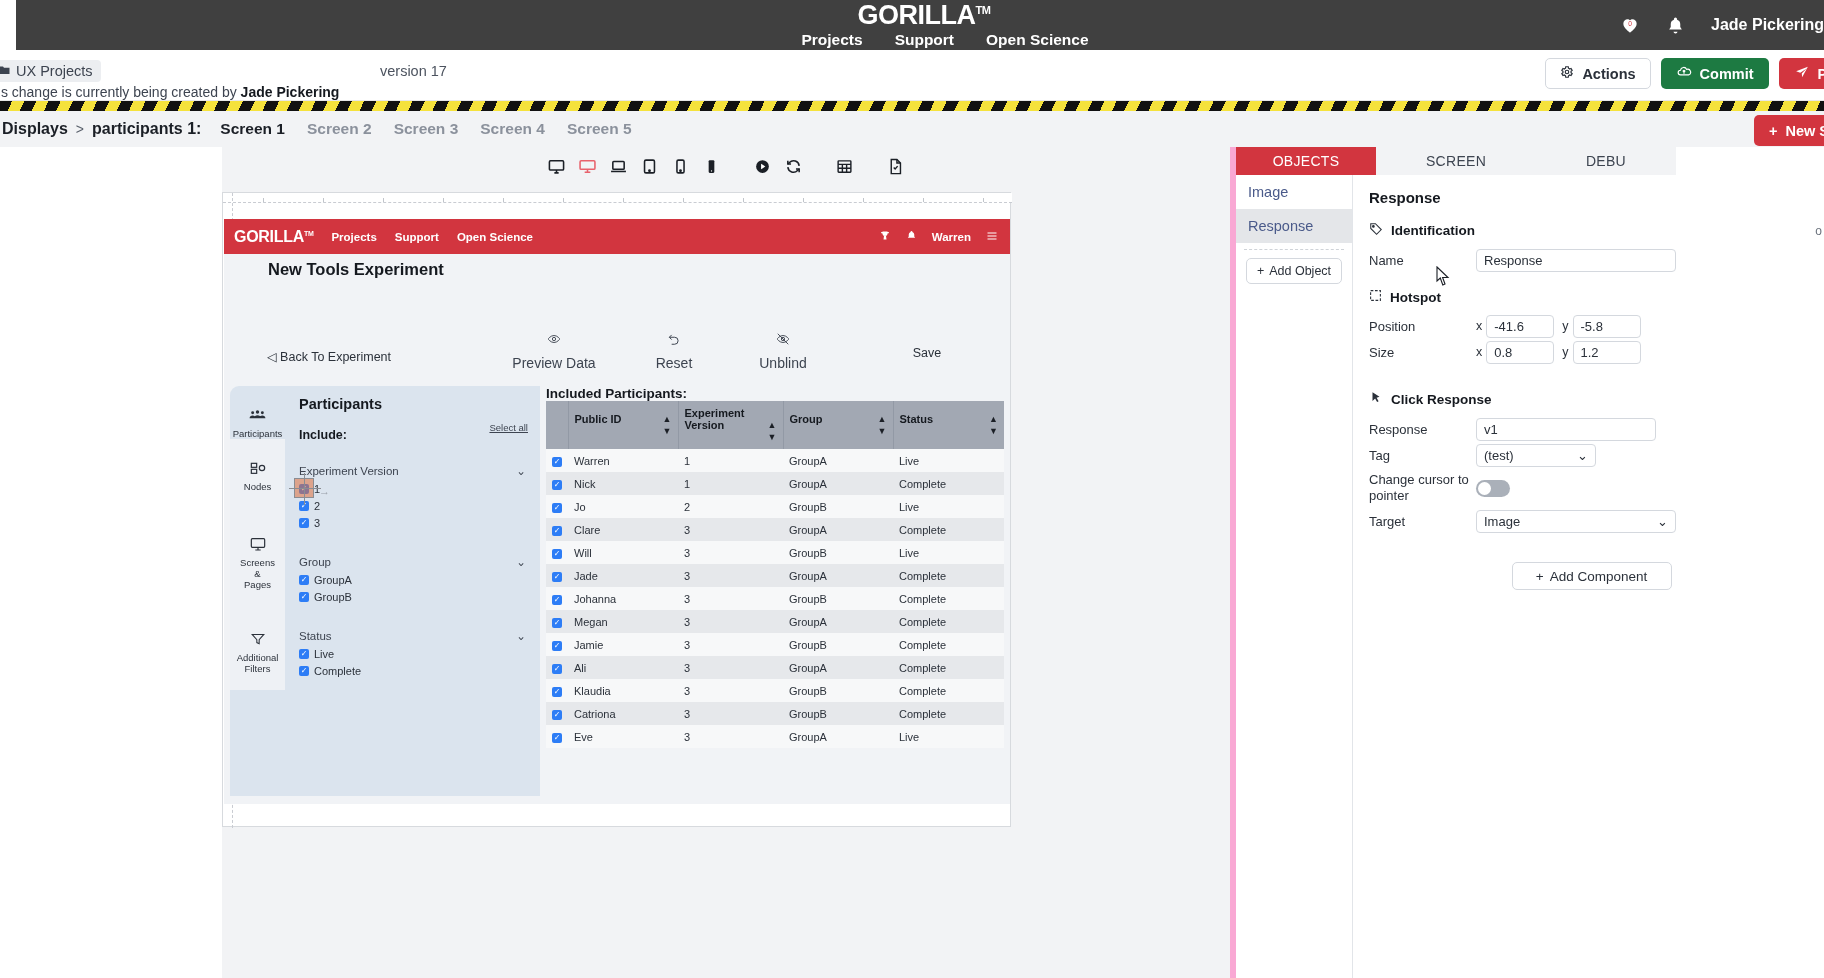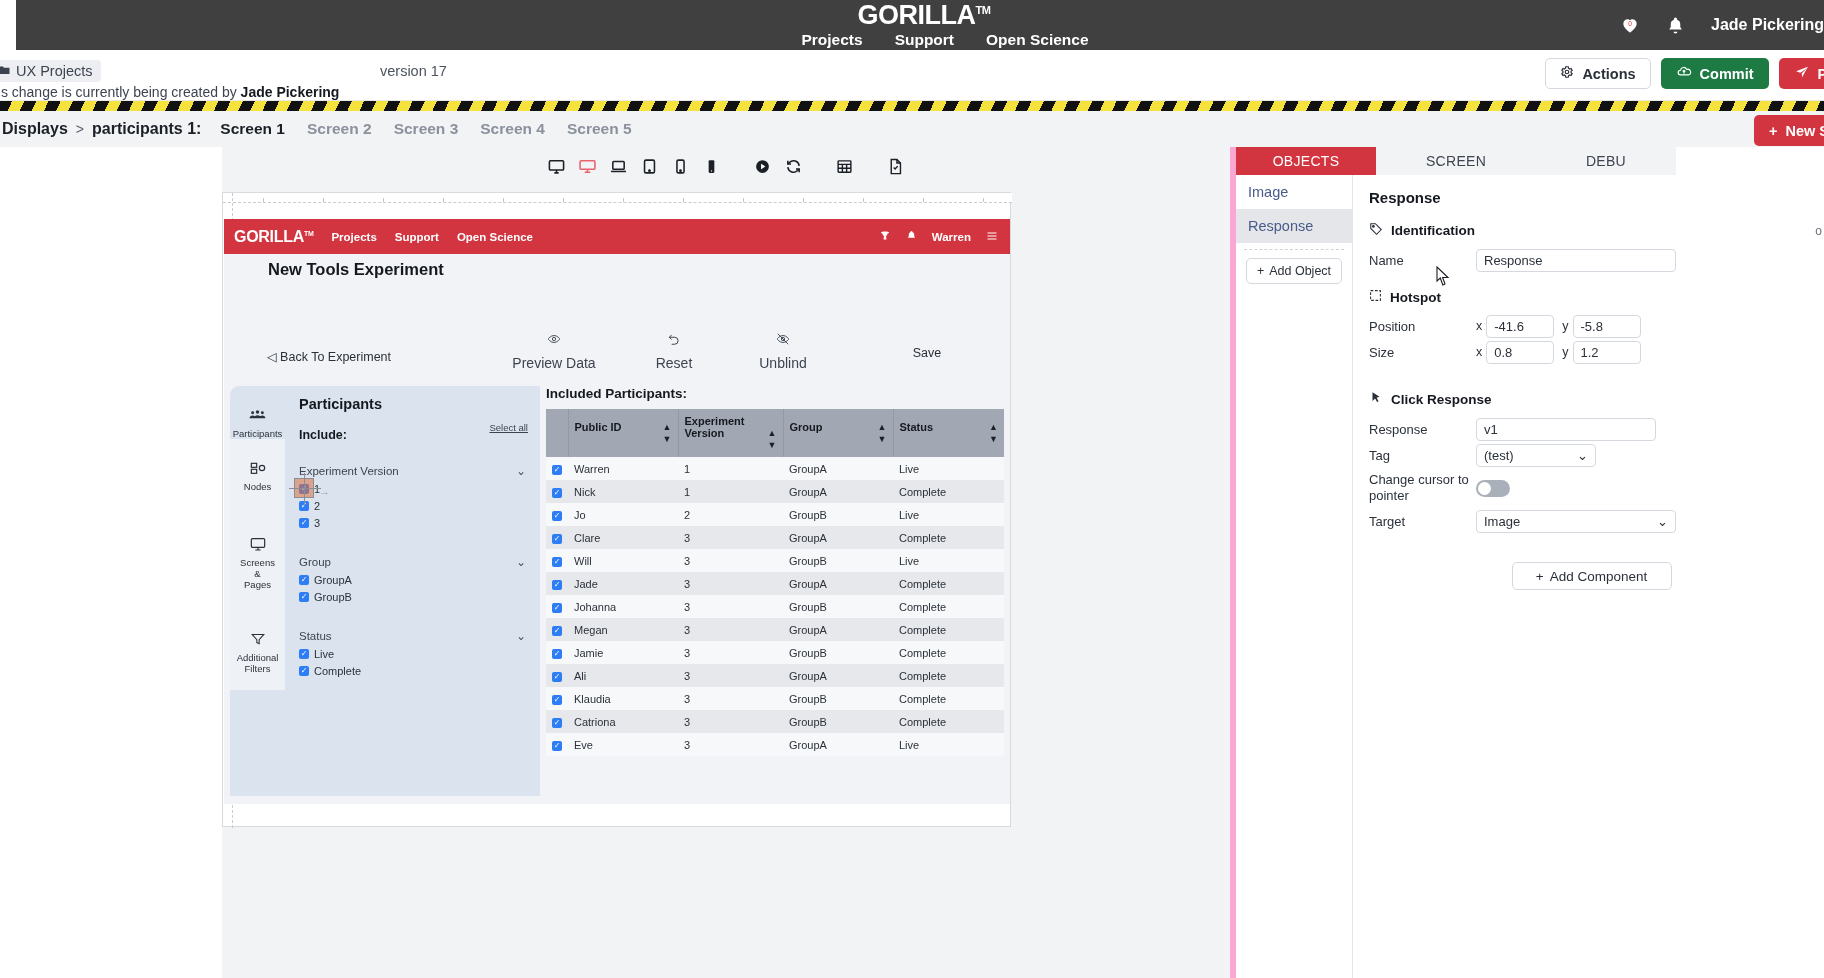--- a/index.html
+++ b/index.html
@@ -211,21 +211,21 @@
     content: ''; position: absolute; background: #8a8d93;
   }
   .hotspot-mark:before { left: -6px; top: 9px; width: 32px; height: 1px; }
   .hotspot-mark:after  { top: -6px; left: 9px; height: 32px; width: 1px; }
   .hs-arrow {
     position: absolute; left: 20px; top: 2px; font-size: 11px; color: #9aa0aa;
   }
 
   
   .ptable-wrap { position: absolute; left: 322px; top: 132px; width: 460px; }
-  .ptable-title { font-size: 13.5px; font-weight: bold; color: #15191f; margin-bottom: 8px; }
+  .ptable-title { font-size: 13.5px; font-weight: bold; color: #15191f; margin-bottom: 0; }
   table.ptable { border-collapse: collapse; width: 458px; font-size: 11px; }
   table.ptable thead th {
     background: #a2a8b3; color: #15191f; font-size: 11px; font-weight: bold;
     text-align: left; padding: 6px 6px; vertical-align: middle;
     border-left: 1px solid #9299a5;
   }
   table.ptable thead th:first-child { border-left: none; }
   table.ptable td {
     padding: 5px 6px; color: #2b313a; border: none;
   }

